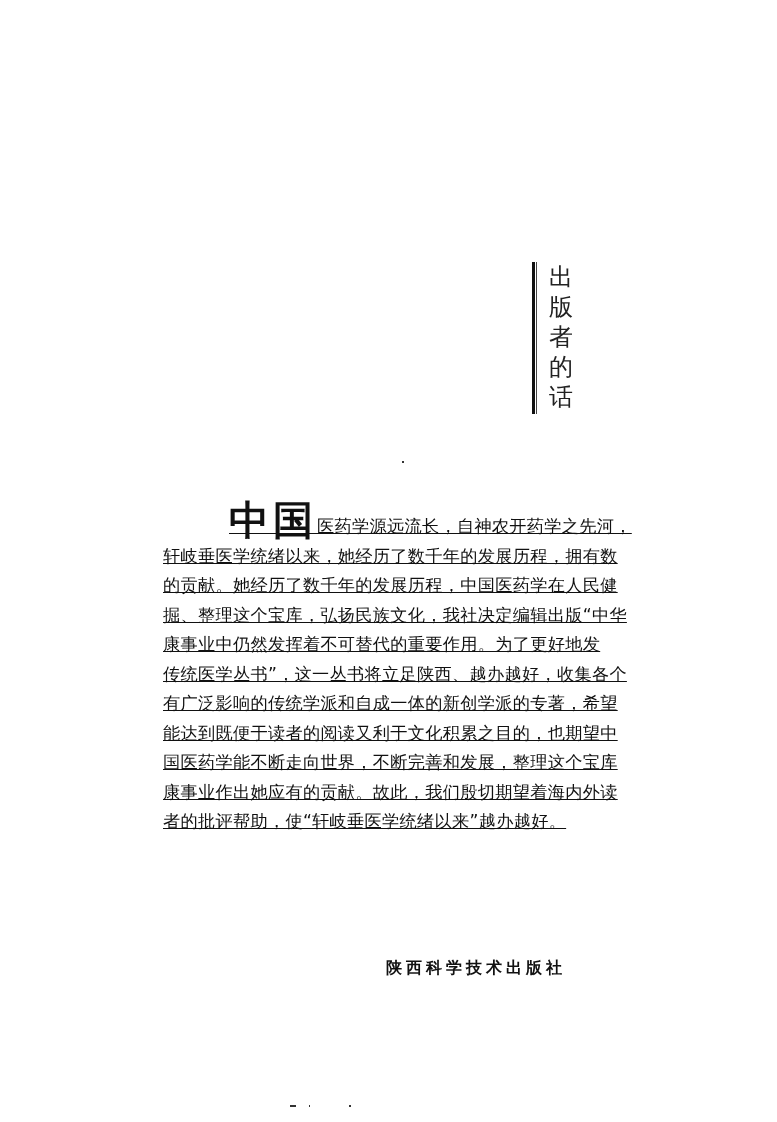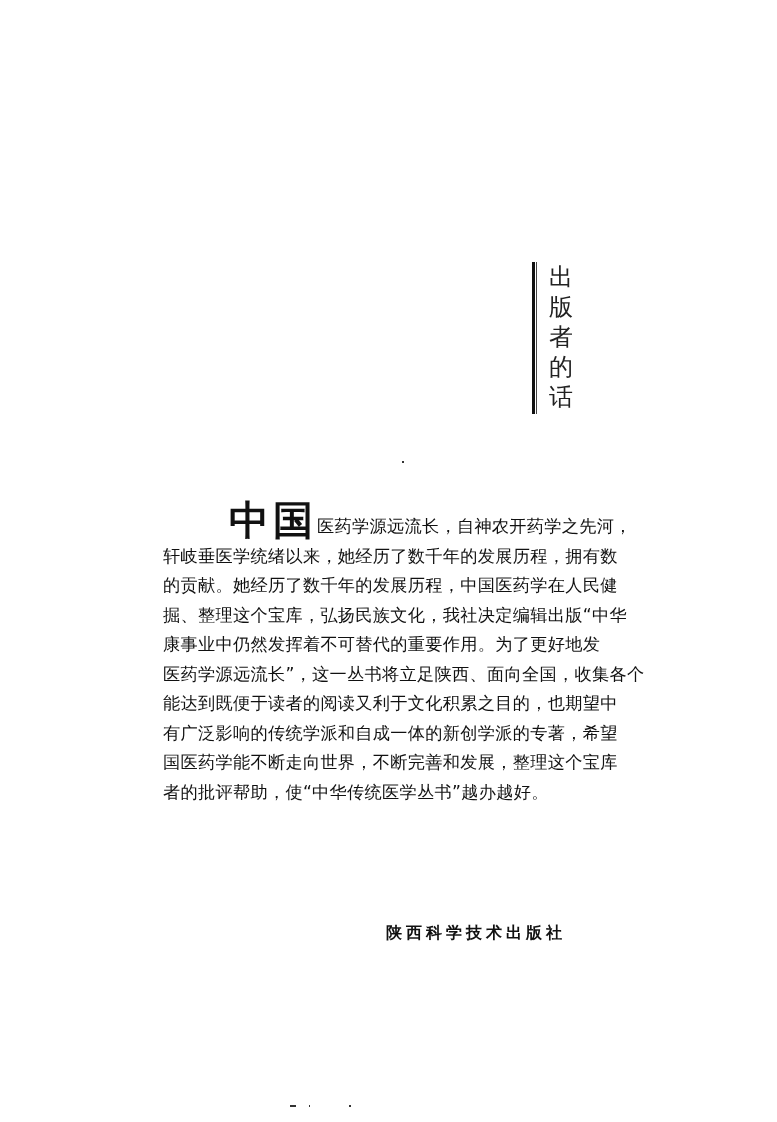--- a/index.html
+++ b/index.html
@@ -6,25 +6,25 @@
   body { width: 777px; height: 1122px; position: relative; overflow: hidden;
          font-family: "DejaVu Sans", sans-serif; color: #111; }
   .vbar { position: absolute; left: 532px; top: 262px; width: 3px; height: 152px; background: #111; }
   .vbar2 { position: absolute; left: 536px; top: 262px; width: 1px; height: 152px; background: #444; }
   .vtitle { position: absolute; left: 548px; top: 262px; width: 26px;
             font-size: 24px; line-height: 30px; color: #222; font-weight: normal;
             letter-spacing: 0; }
   .vtitle span { display: block; text-align: center; }
   .dot { position: absolute; left: 402px; top: 461px; width: 2px; height: 2px; background: #333; }
   .para { position: absolute; left: 163px; top: 505px; width: 445px;
-          font-size: 17.2px; line-height: 29.5px; text-align: justify; letter-spacing: 0.3px; }
+          font-size: 17.2px; line-height: 29.5px; text-align: justify; letter-spacing: 0.3px; text-decoration: underline; }
   .lead { font-size: 40px; font-weight: bold; line-height: 30px; letter-spacing: 4px;
           margin-left: 66px; vertical-align: -2px; }
   .line { display: block; white-space: nowrap; }
-  .publisher { position: absolute; left: 386px; top: 923px; font-family: "DejaVu Serif", serif;
+  .publisher { position: absolute; left: 386px; top: 958px; font-family: "DejaVu Serif", serif;
                font-size: 16px; font-weight: bold; letter-spacing: 4px; }
   .marks { position: absolute; top: 1105px; height: 2px; background: #333; }
 </style>
 </head>
 <body>
 
 <div class="vbar"></div>
 <div class="vbar2"></div>
 
 <div class="vtitle">
@@ -36,24 +36,25 @@
 </div>
 
 <div class="dot"></div>
 
 <div class="para">
   <span class="line"><span class="lead">中国</span><span>医药学源远流长，自神农开药学之先河，</span></span>
   <span class="line">轩岐垂医学统绪以来，她经历了数千年的发展历程，拥有数</span>
   <span class="line">的贡献。她经历了数千年的发展历程，中国医药学在人民健</span>
   <span class="line">掘、整理这个宝库，弘扬民族文化，我社决定编辑出版“中华</span>
   <span class="line">康事业中仍然发挥着不可替代的重要作用。为了更好地发</span>
-  <span class="line">医药学源远流长”，这一丛书将立足陕西、面向全国，收集各个</span>
+  <span class="line">传统医学丛书”，这一丛书将立足陕西、越办越好，收集各个</span>
+  <span class="line">有广泛影响的传统学派和自成一体的新创学派的专著，希望</span>
   <span class="line">能达到既便于读者的阅读又利于文化积累之目的，也期望中</span>
-  <span class="line">有广泛影响的传统学派和自成一体的新创学派的专著，希望</span>
   <span class="line">国医药学能不断走向世界，不断完善和发展，整理这个宝库</span>
-  <span class="line">者的批评帮助，使“中华传统医学丛书”越办越好。</span>
+  <span class="line">康事业作出她应有的贡献。故此，我们殷切期望着海内外读</span>
+  <span class="line">者的批评帮助，使“轩岐垂医学统绪以来”越办越好。</span>
 </div>
 
 <div class="publisher">陕西科学技术出版社</div>
 
 <div class="marks" style="left:290px;width:6px;"></div>
 <div class="marks" style="left:309px;width:1px;"></div>
 <div class="marks" style="left:349px;width:2px;"></div>
 
 </body></html>

